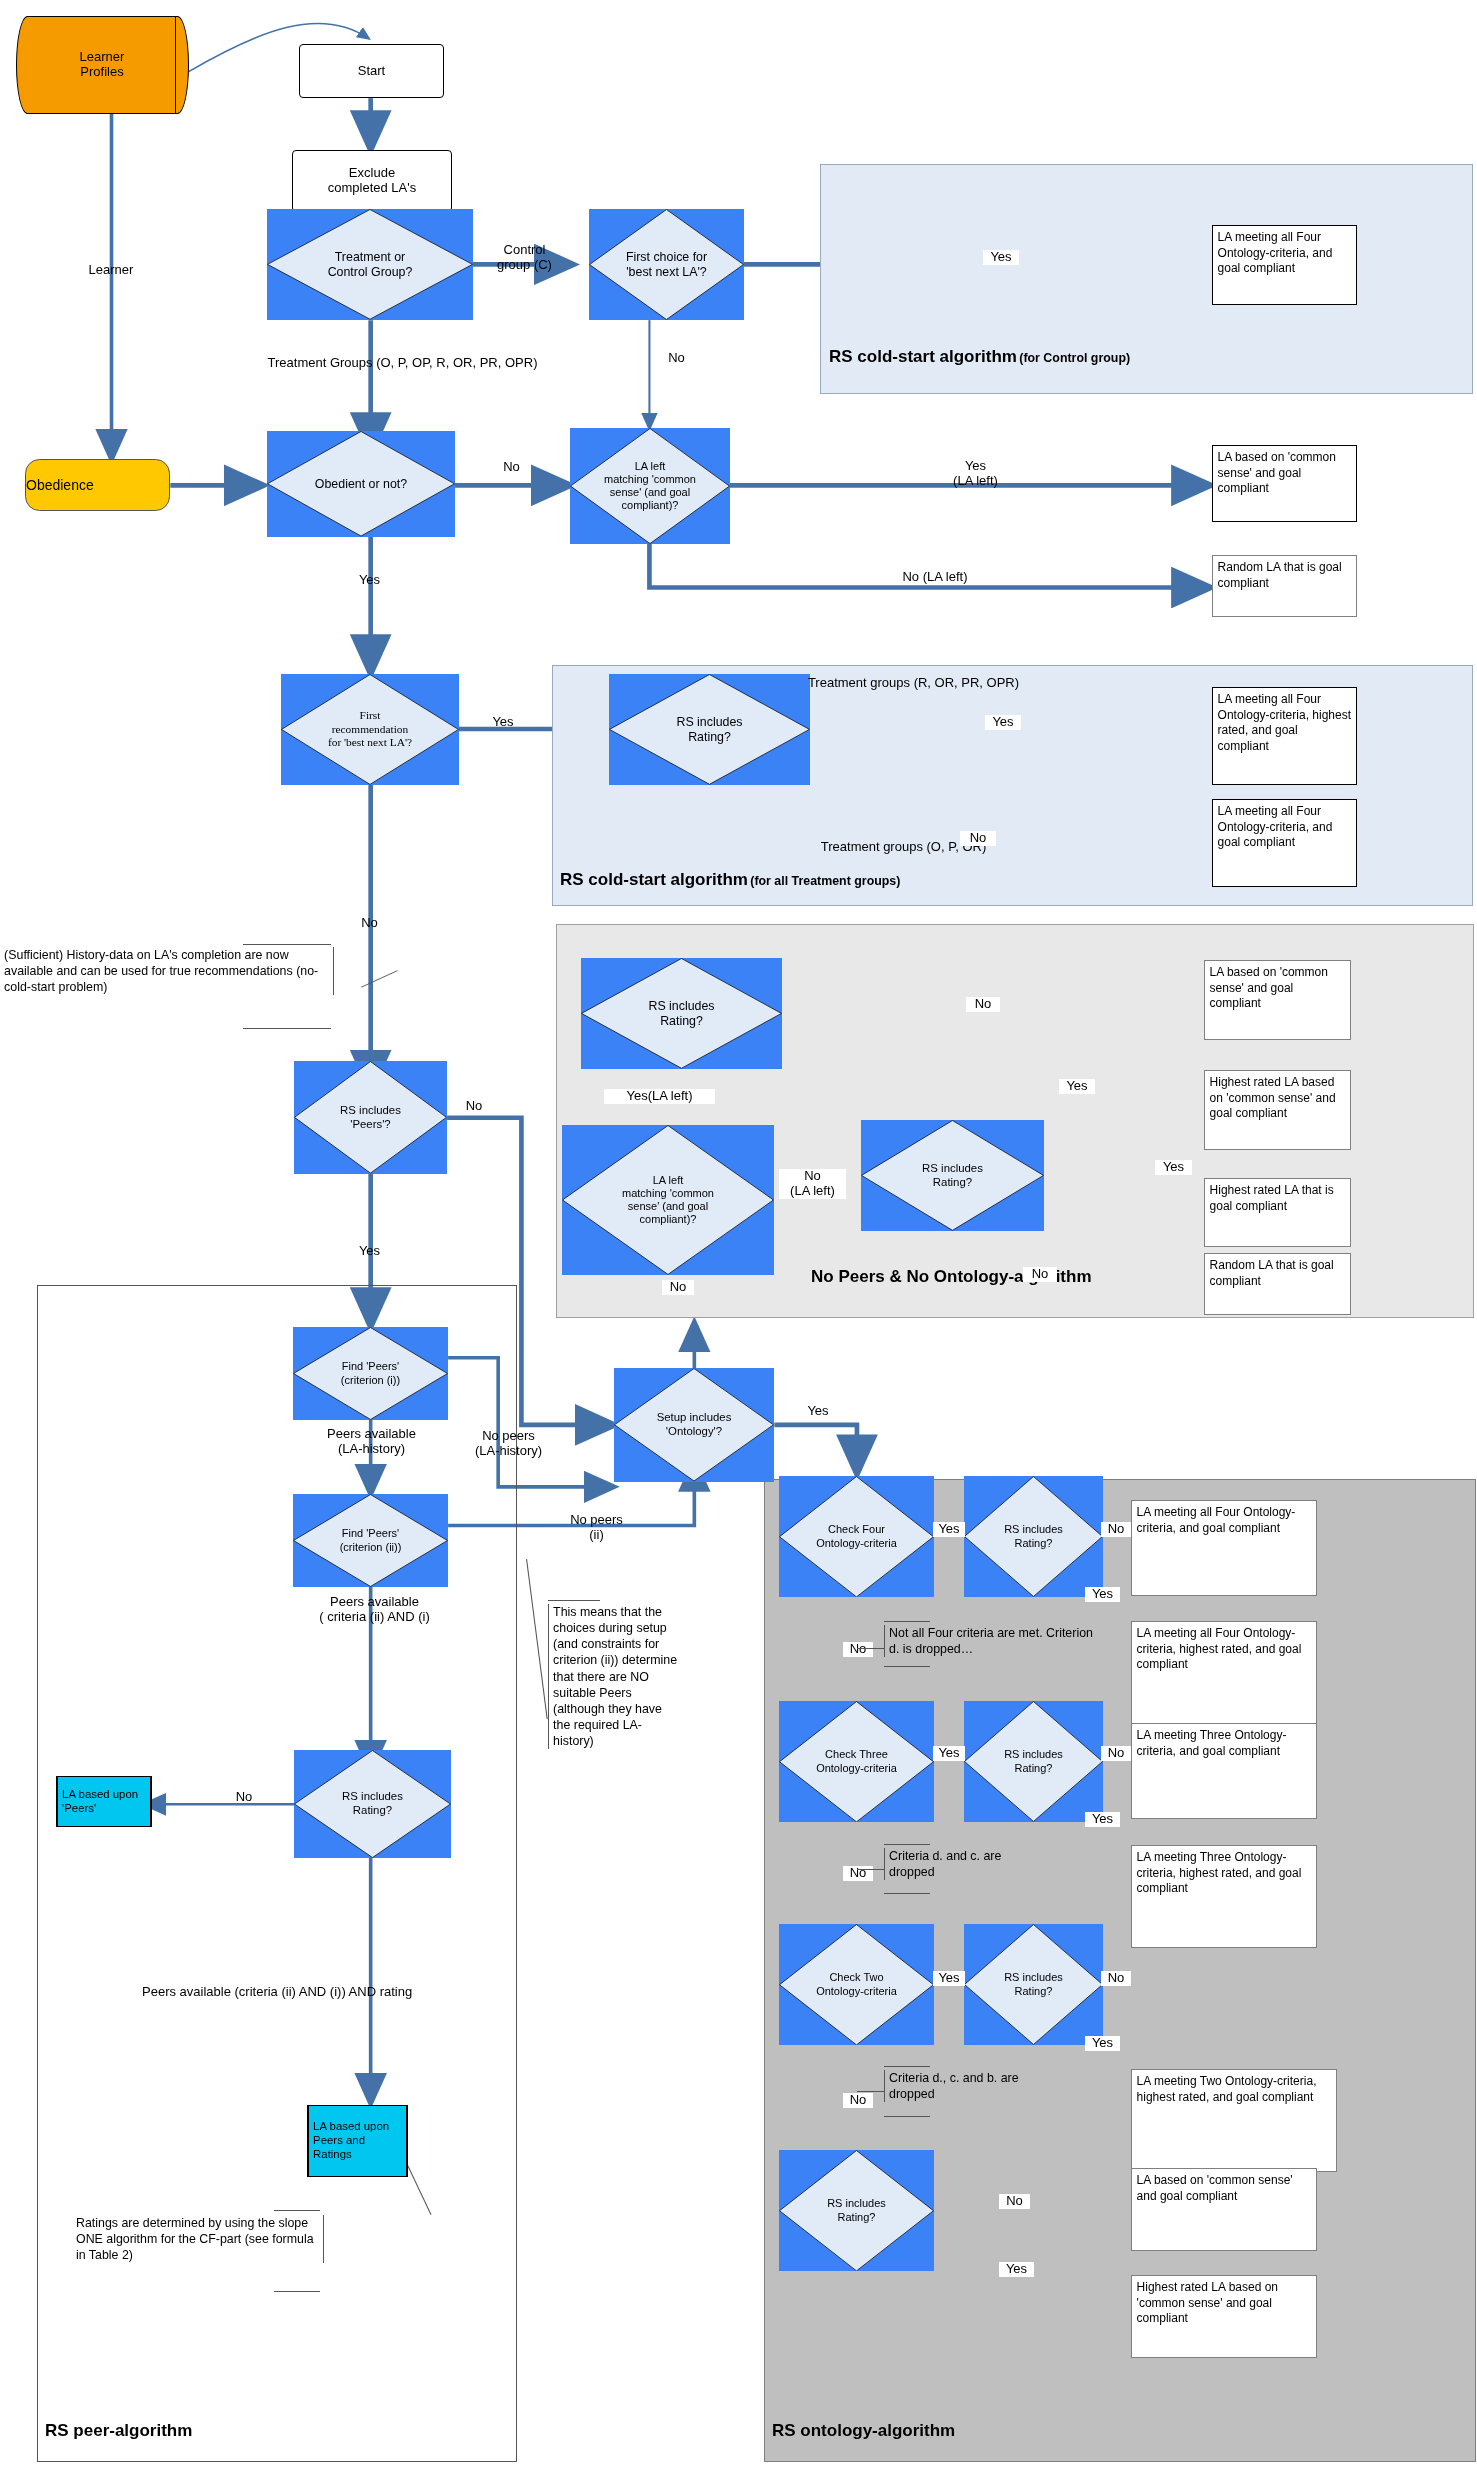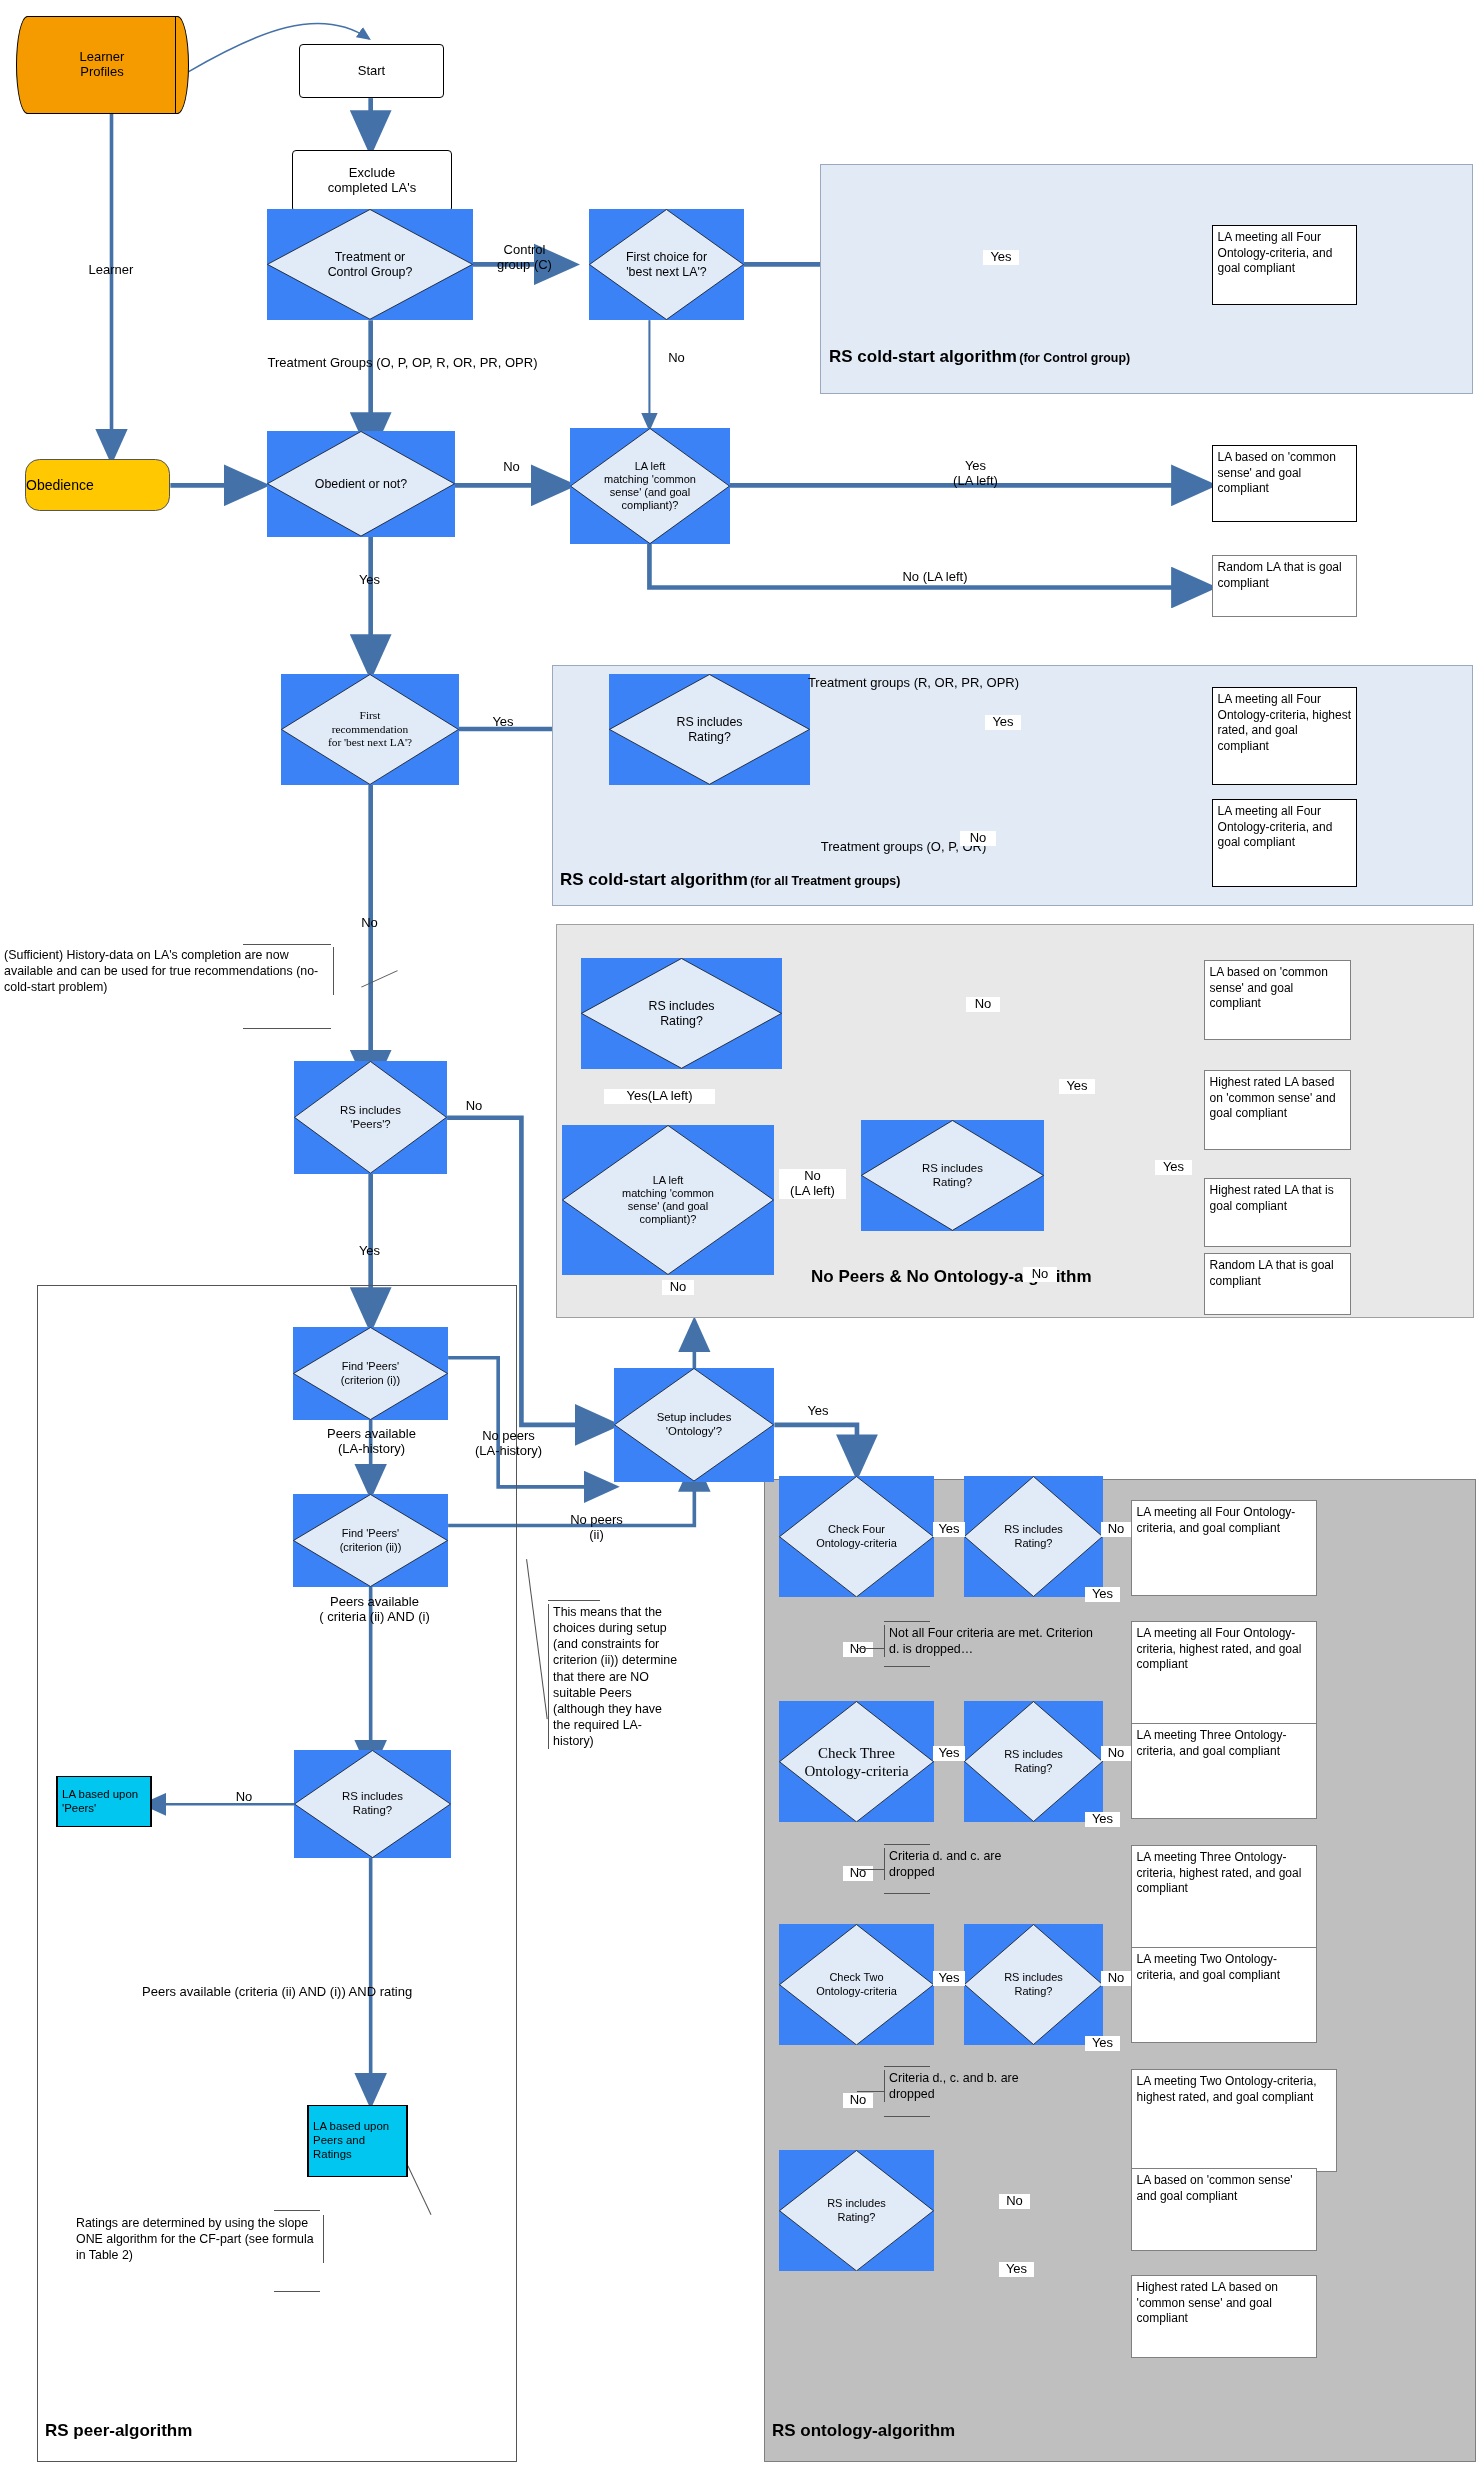--- a/index.html
+++ b/index.html
@@ -350,21 +350,21 @@
       <polygon points="135,1 269,117.5 135,234 1,117.5" fill="#e1eaf7" stroke="#000" stroke-width="1.4"></polygon>
     </svg>
     <span class="dtext" style="white-space:pre-line;font-size:11px;padding:0 2%;">RS includes
 Rating?</span>
   </div>
 
   <div class="dia" style="left:779px;top:1701px;width:155px;height:121px;">
     <svg class="dshape" viewBox="0 0 300 235" preserveAspectRatio="none">
       <polygon points="150,1 299,117.5 150,234 1,117.5" fill="#e1eaf7" stroke="#000" stroke-width="1.4"></polygon>
     </svg>
-    <span class="dtext" style="white-space:pre-line;font-size:15px;padding:0 2%;font-family:Liberation Serif, serif;">Check Three
+    <span class="dtext" style="white-space:pre-line;font-size:11px;padding:0 2%;">Check Three
 Ontology-criteria</span>
   </div>
 
   <div class="dia" style="left:964px;top:1701px;width:139px;height:121px;">
     <svg class="dshape" viewBox="0 0 270 235" preserveAspectRatio="none">
       <polygon points="135,1 269,117.5 135,234 1,117.5" fill="#e1eaf7" stroke="#000" stroke-width="1.4"></polygon>
     </svg>
     <span class="dtext" style="white-space:pre-line;font-size:11px;padding:0 2%;">RS includes
 Rating?</span>
   </div>
@@ -433,23 +433,20 @@
     <span>LA meeting all Four Ontology-criteria, and goal compliant</span>
   </div>
   <div class="outbox shadowed" style="left:1131px;top:1621px;width:186px;height:103px;">
     <span>LA meeting all Four Ontology-criteria, highest rated, and goal compliant</span>
   </div>
   <div class="outbox shadowed" style="left:1131px;top:1723px;width:186px;height:96px;">
     <span>LA meeting Three Ontology-criteria, and goal compliant</span>
   </div>
   <div class="outbox shadowed" style="left:1131px;top:1845px;width:186px;height:103px;">
     <span>LA meeting Three Ontology-criteria, highest rated, and goal compliant</span>
-  </div>
-  <div class="outbox shadowed" style="left:1131px;top:1947px;width:186px;height:96px;">
-    <span>LA meeting Two Ontology-criteria, and goal compliant</span>
   </div>
   <div class="outbox shadowed" style="left:1131px;top:2069px;width:206px;height:103px;">
     <span>LA meeting Two Ontology-criteria, highest rated, and goal compliant</span>
   </div>
   <div class="outbox shadowed" style="left:1131px;top:2168px;width:186px;height:83px;">
     <span>LA based on 'common sense' and goal compliant</span>
   </div>
   <div class="outbox shadowed" style="left:1131px;top:2275px;width:186px;height:83px;">
     <span>Highest rated LA based on 'common sense' and goal compliant</span>
   </div>

